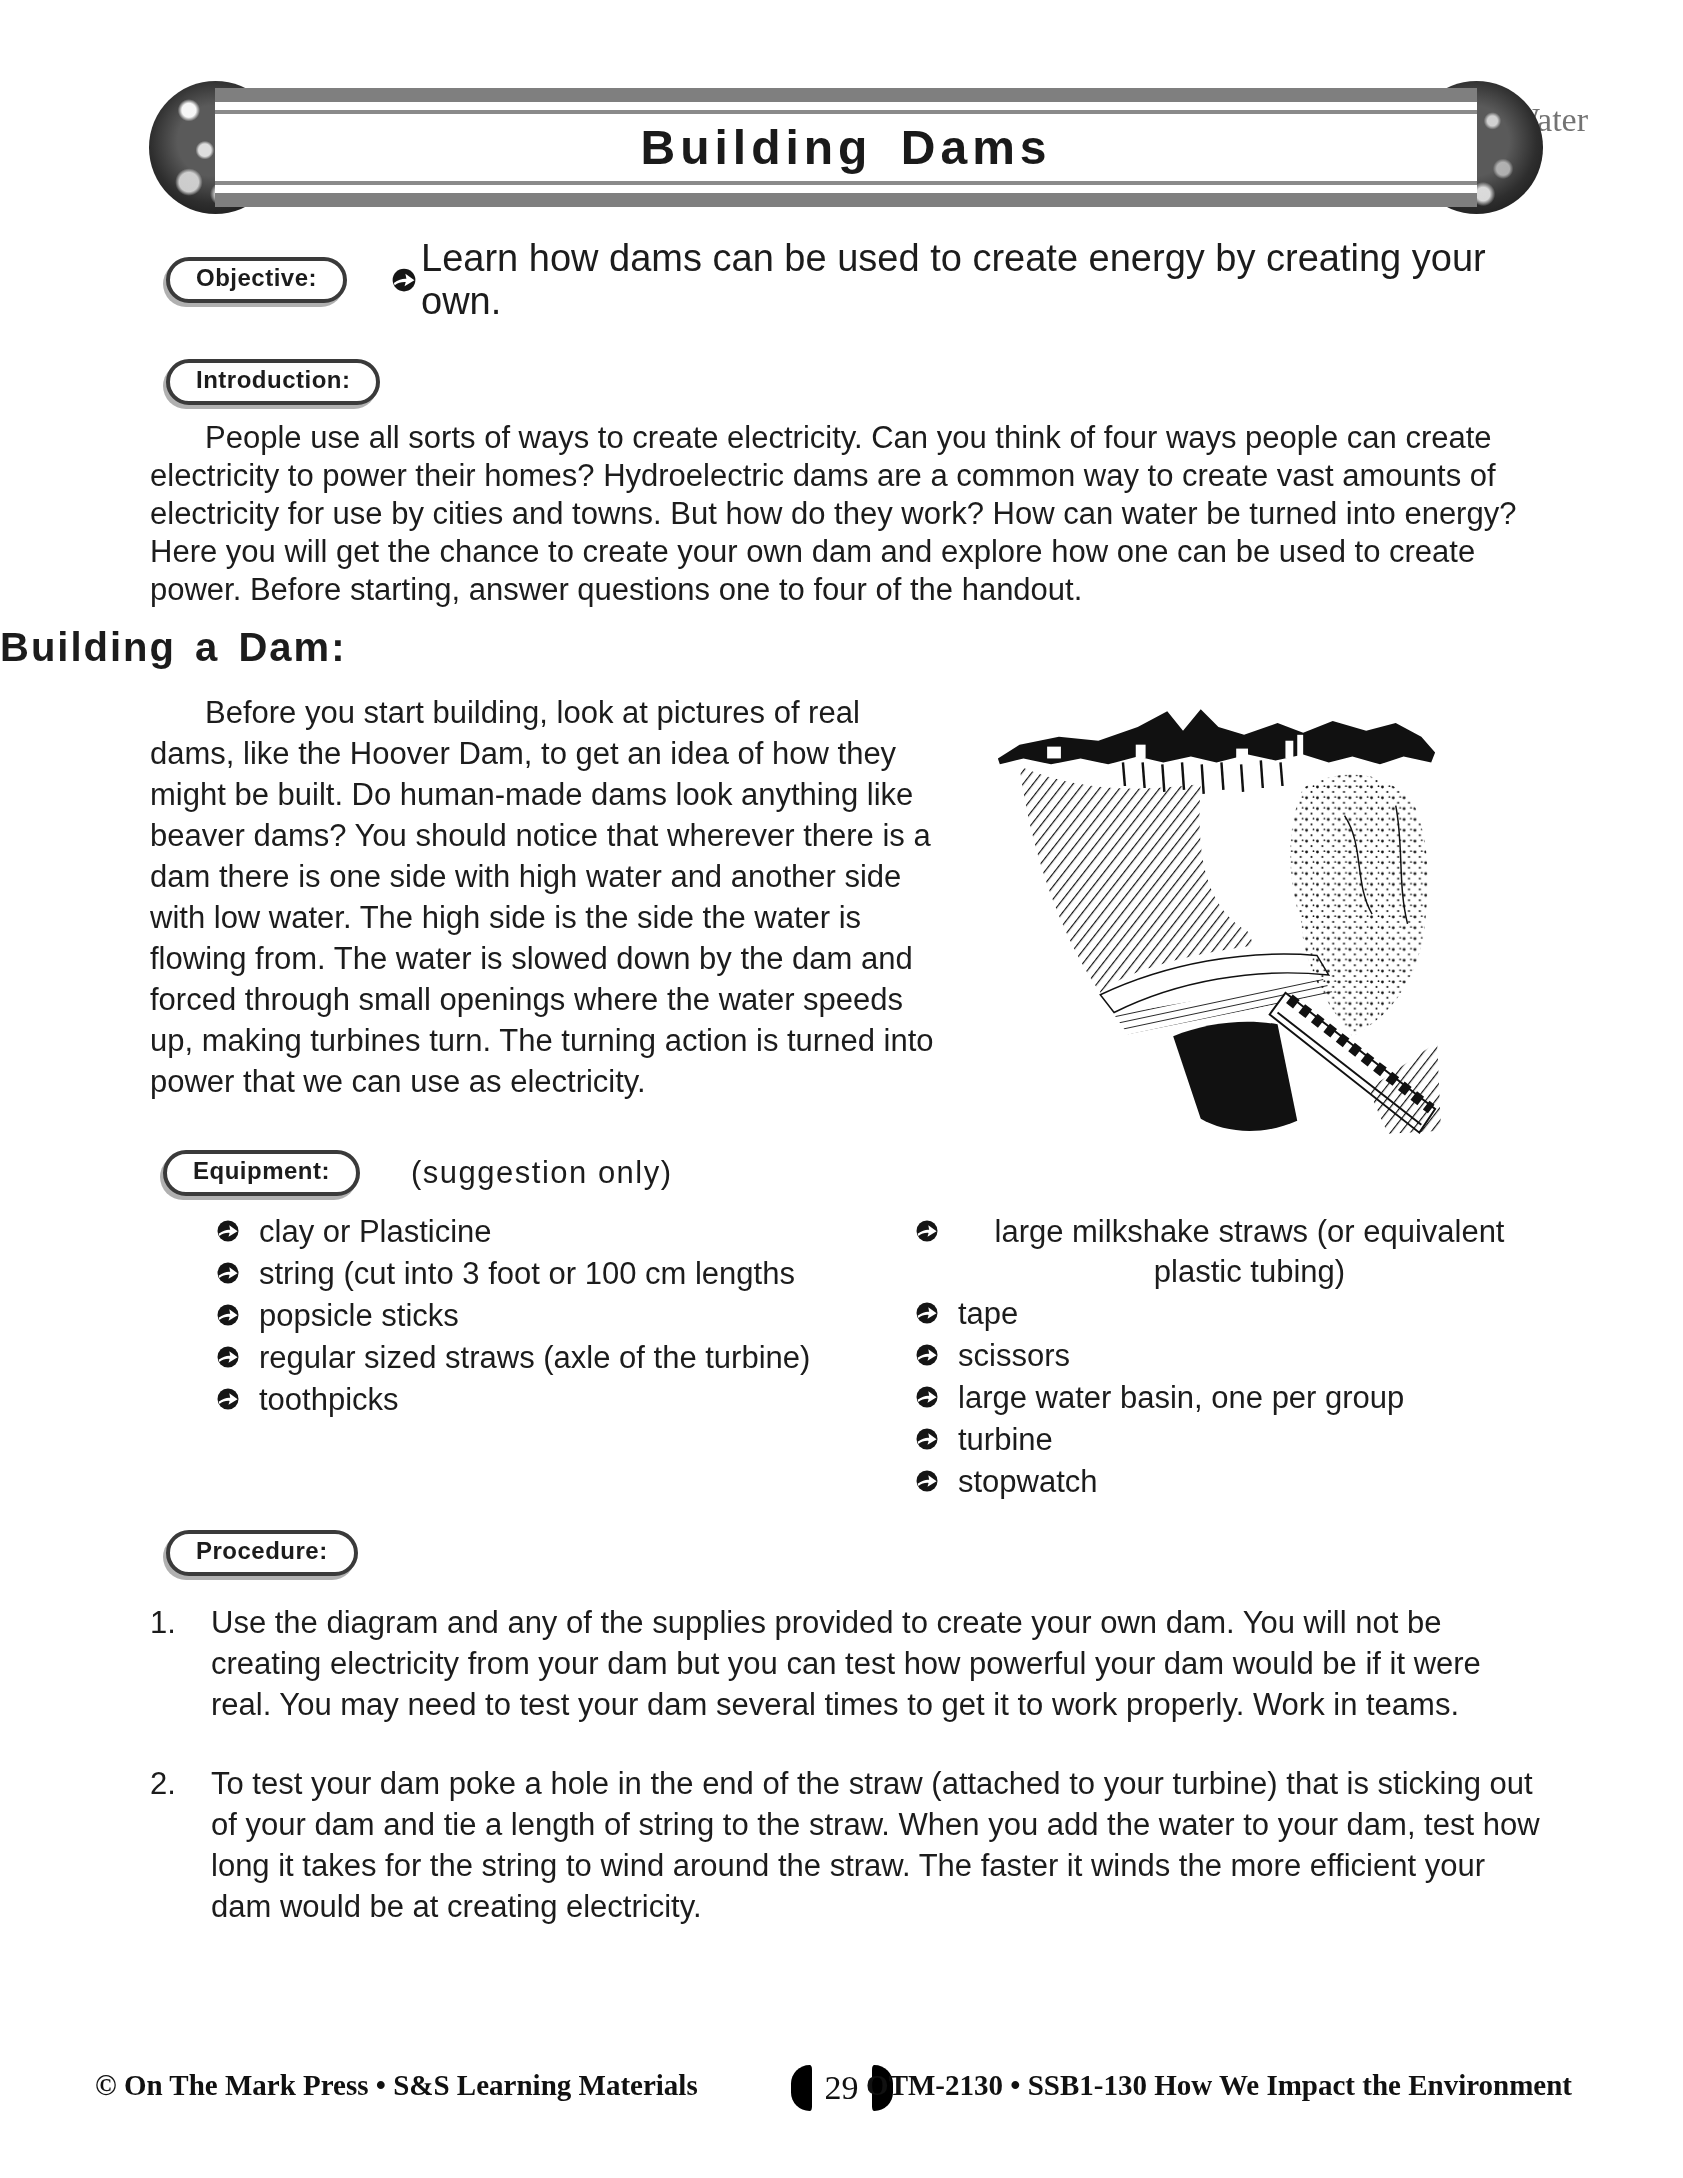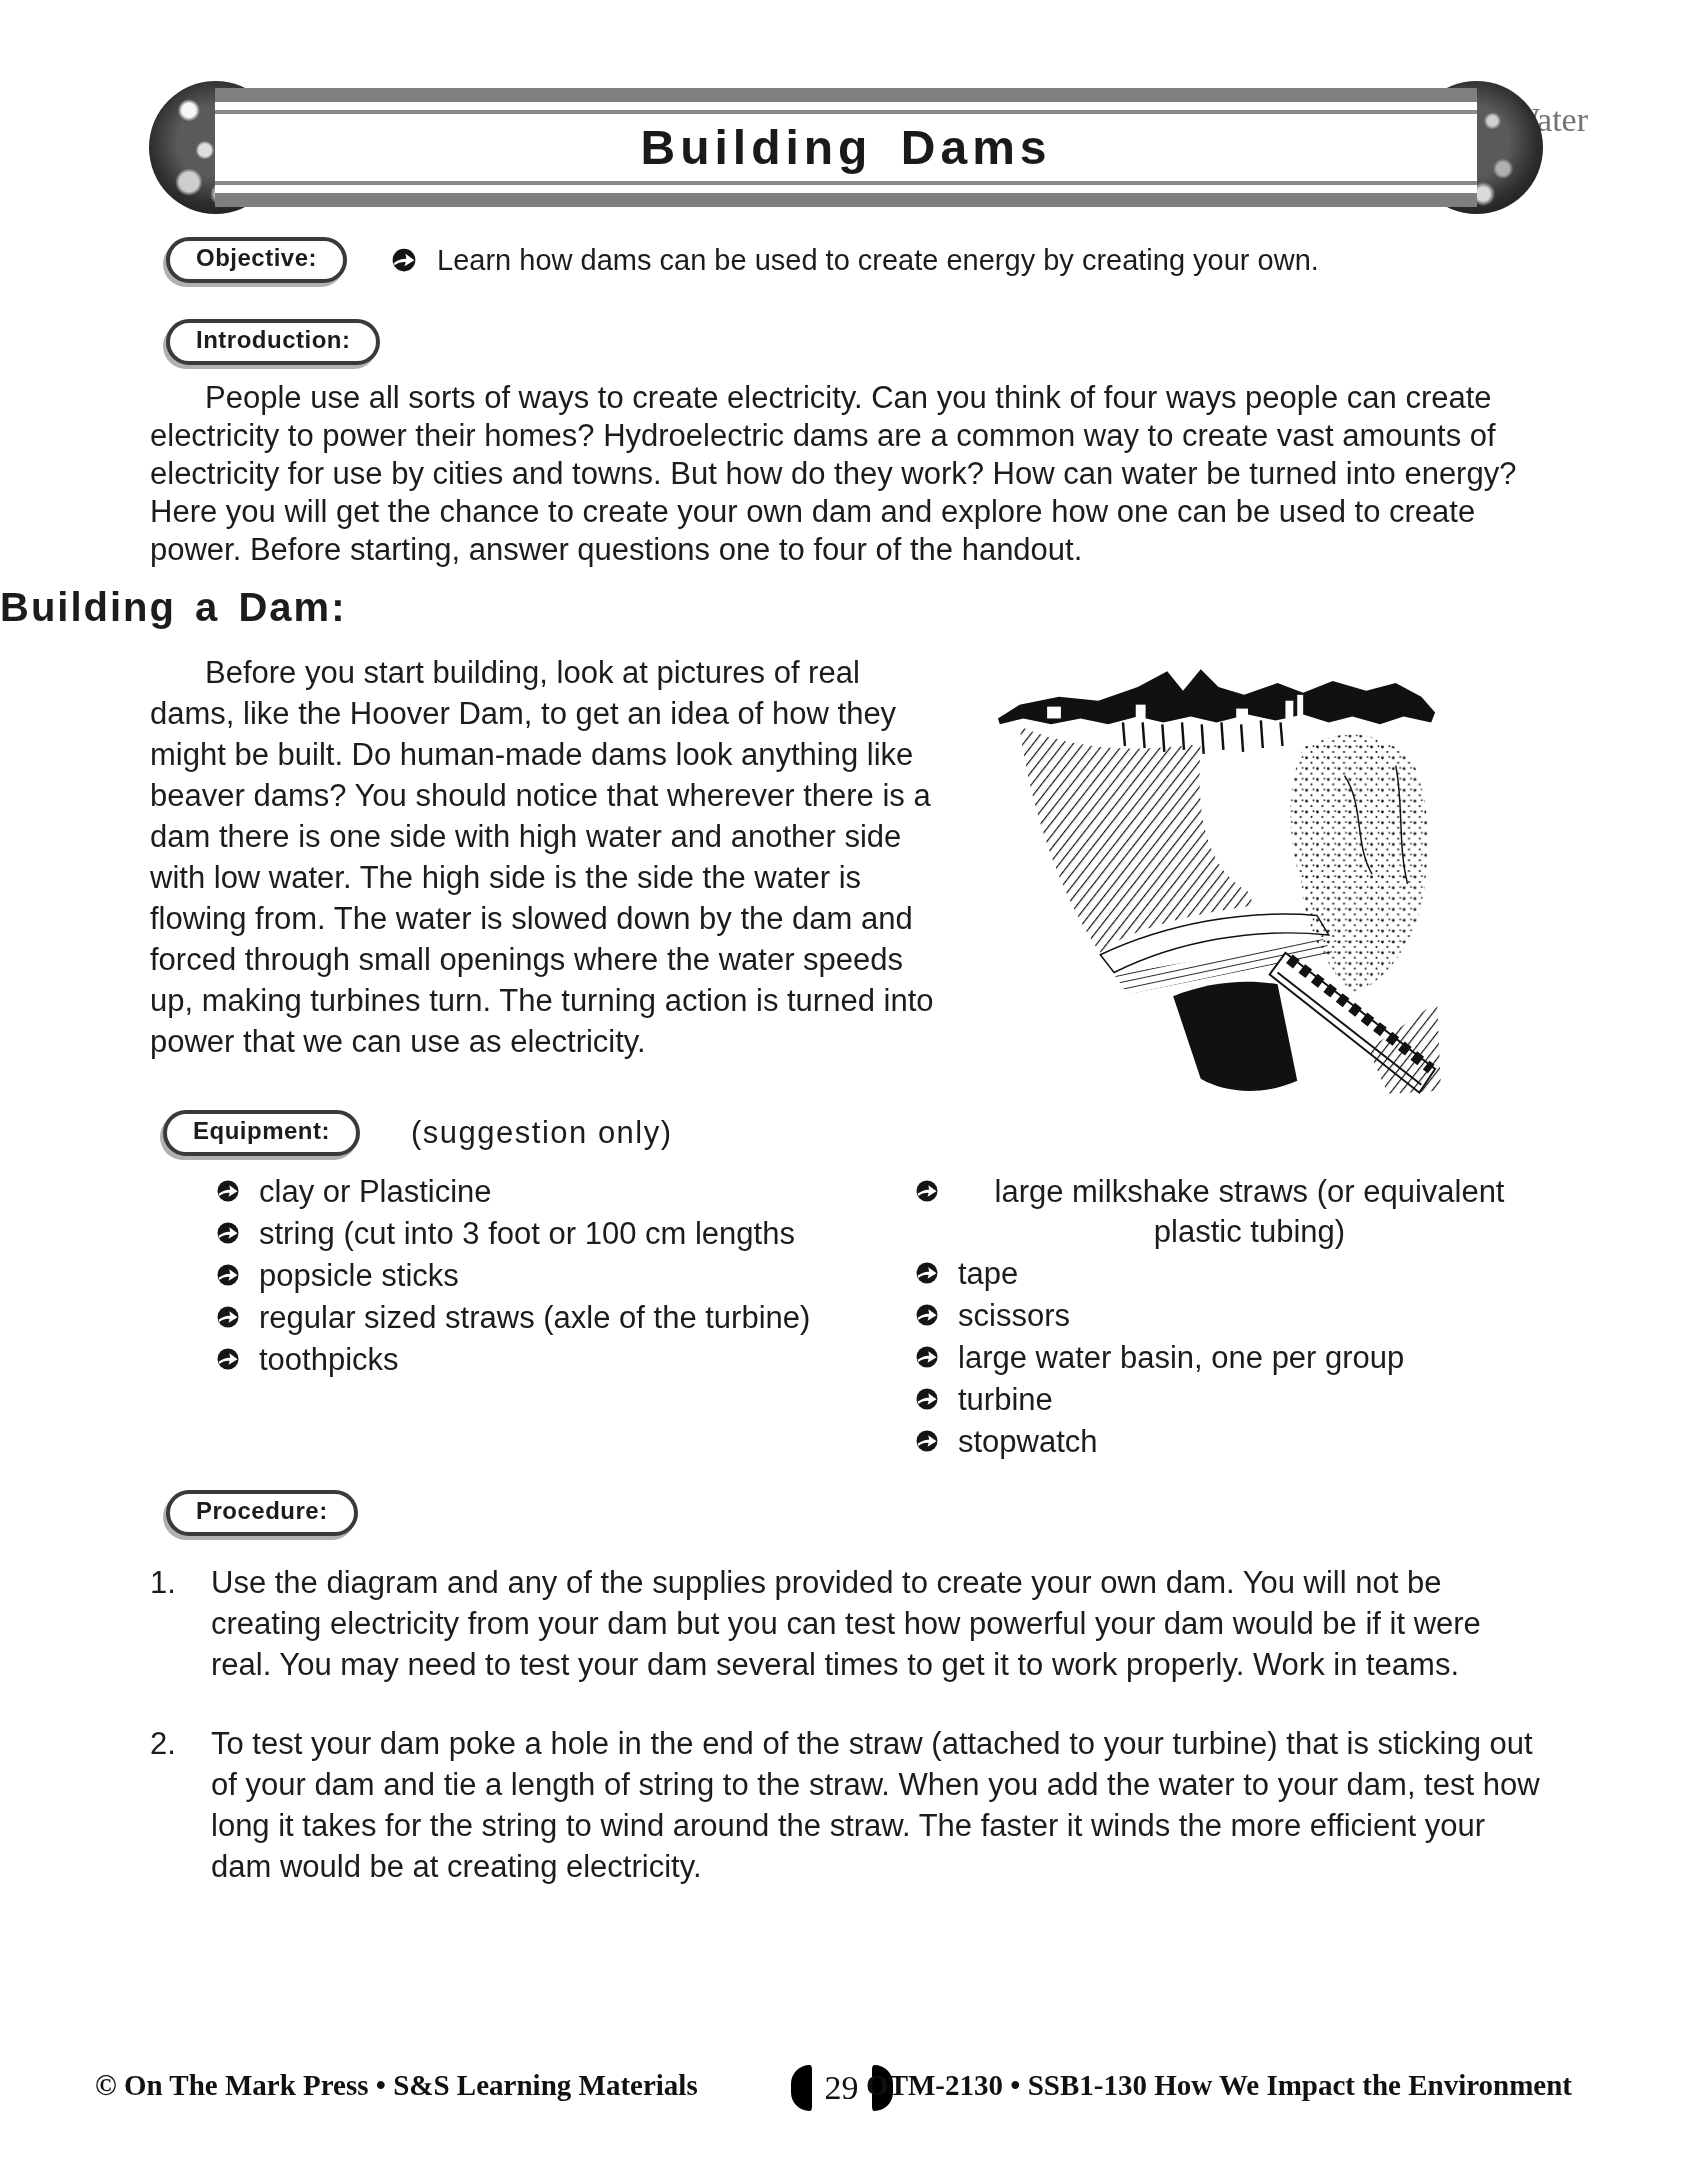--- a/index.html
+++ b/index.html
@@ -47,21 +47,21 @@
   .pill{
     display:inline-block;background:#fff;
     border:4px solid #3a3a3a;border-radius:34px;
     padding:3px 26px 7px 26px;
     font-size:24px;font-weight:bold;letter-spacing:0.5px;
     box-shadow:-3px 4px 0 #b0b0b0;
     white-space:nowrap;
   }
   
   .objective-row{margin:30px 141px 0 166px;display:flex;align-items:center;}
-  .objective-line{display:flex;align-items:center;gap:20px;margin-left:44px;font-size:29px;}
+  .objective-line{display:flex;align-items:center;gap:4px;margin-left:44px;font-size:38px;}
   .bullet-icon{flex-shrink:0;display:inline-block;}
   
   .intro-pill-row{margin:36px 0 0 166px;}
   .paragraph{
     margin:14px 141px 0 150px;
     font-size:31px;line-height:38px;text-indent:55px;text-align:left;
   }
   
   .subheading{
     margin-top:16px;

